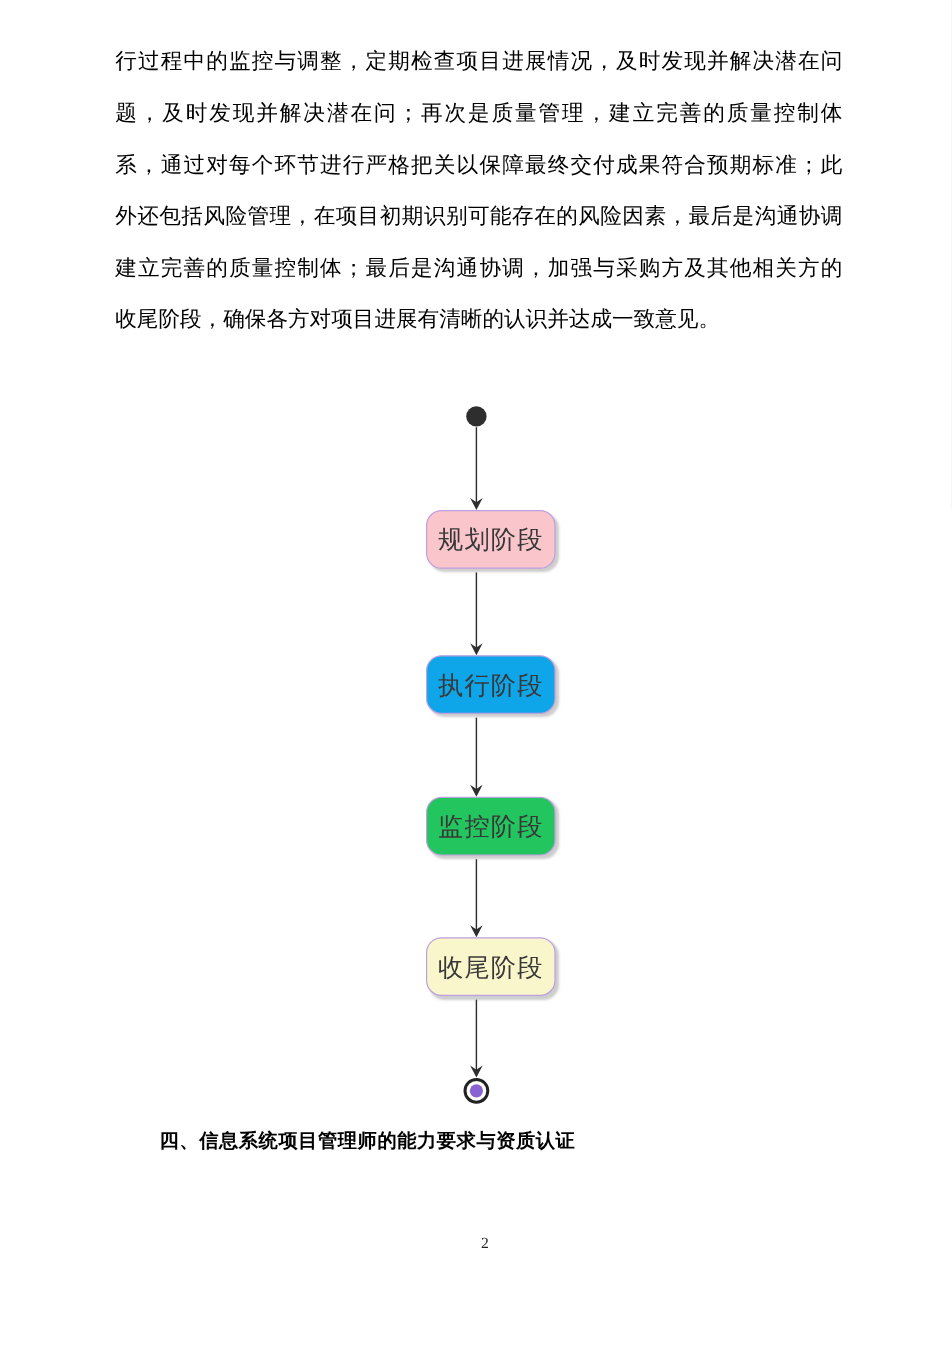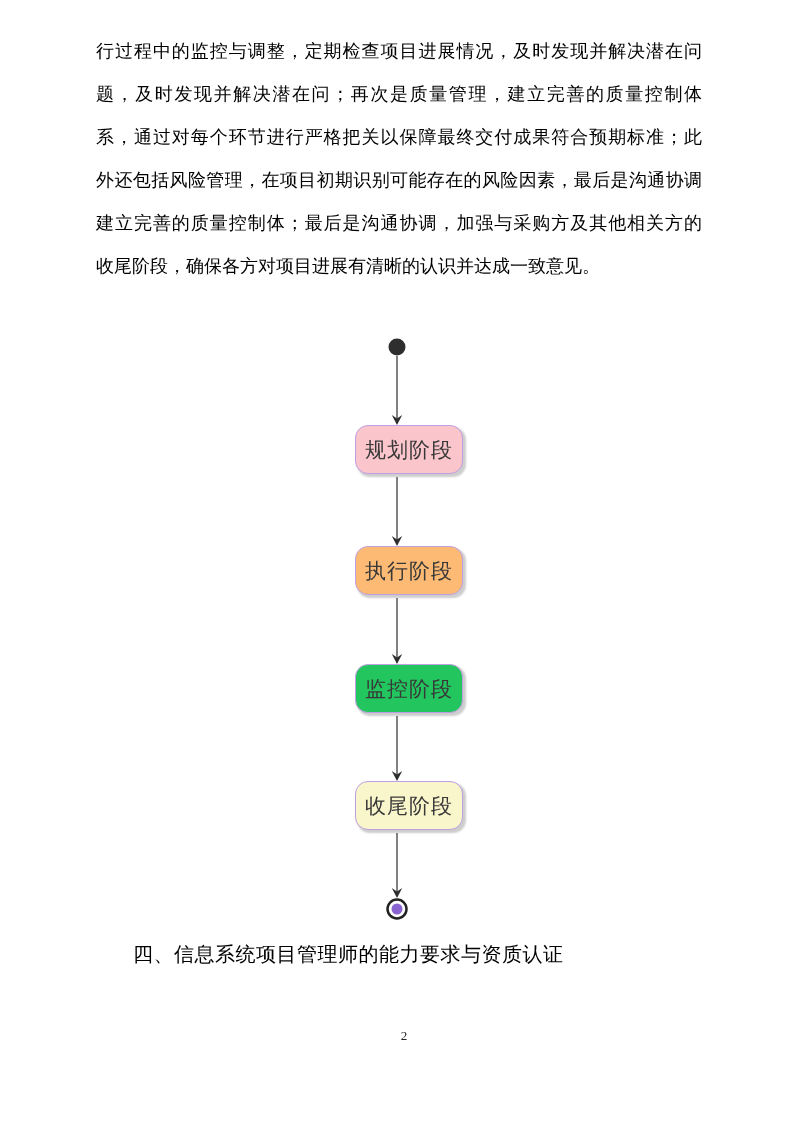--- a/index.html
+++ b/index.html
@@ -50,22 +50,22 @@
     margin-left:12px;
   }
   .flow-node.n0{top:425px;}
   .flow-node.n1{top:546px;}
   .flow-node.n2{top:664px;}
   .flow-node.n3{top:781px;}
   
   .section-heading{
     position:absolute;
     left:133px;top:941px;width:600px;
-    font-size:20px;
-    font-weight:normal;
+    font-size:16px;
+    font-weight:bold;
     color:#000000;
     letter-spacing:0.5px;
   }
   
   .page-number{
     position:absolute;
     left:369px;top:1028px;width:70px;
     text-align:center;
     font-size:13px;
     color:#222222;
@@ -115,21 +115,21 @@
         <path d="M 61.8 552 L 67 562 L 72.2 552 L 67 555.5 Z" fill="#2e2e2e"></path>
       </g>
 
       <g>
         <circle cx="67" cy="573" r="9.5" fill="#ffffff" stroke="#222222" stroke-width="2.5"></circle>
         <circle cx="67" cy="573" r="5.5" fill="#8a63d2"></circle>
       </g>
     </svg>
 
     <div class="flow-node n0" style="background-color: rgb(250, 198, 204);">规划阶段</div>
-    <div class="flow-node n1" style="background-color: #fdba74;">执行阶段</div>
+    <div class="flow-node n1" style="background-color: #0ea5e9;">执行阶段</div>
     <div class="flow-node n2" style="background-color: #22c55e;">监控阶段</div>
     <div class="flow-node n3" style="background-color: rgb(250, 246, 203);">收尾阶段</div>
   </div>
 
   <div class="section-heading">四、信息系统项目管理师的能力要求与资质认证</div>
 
   <div class="page-number">2</div>
 
 </div>
 

